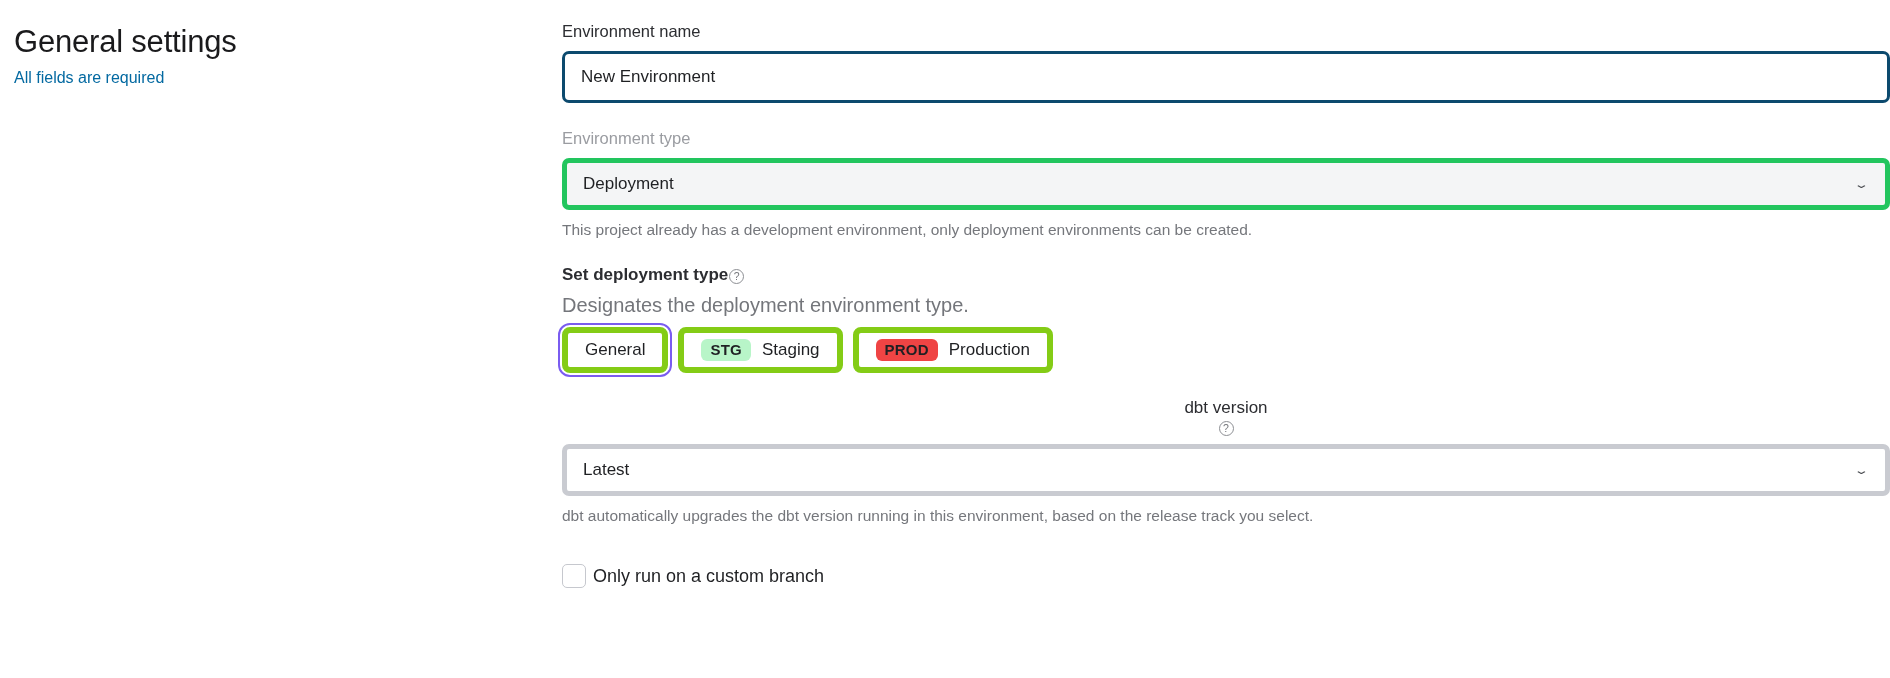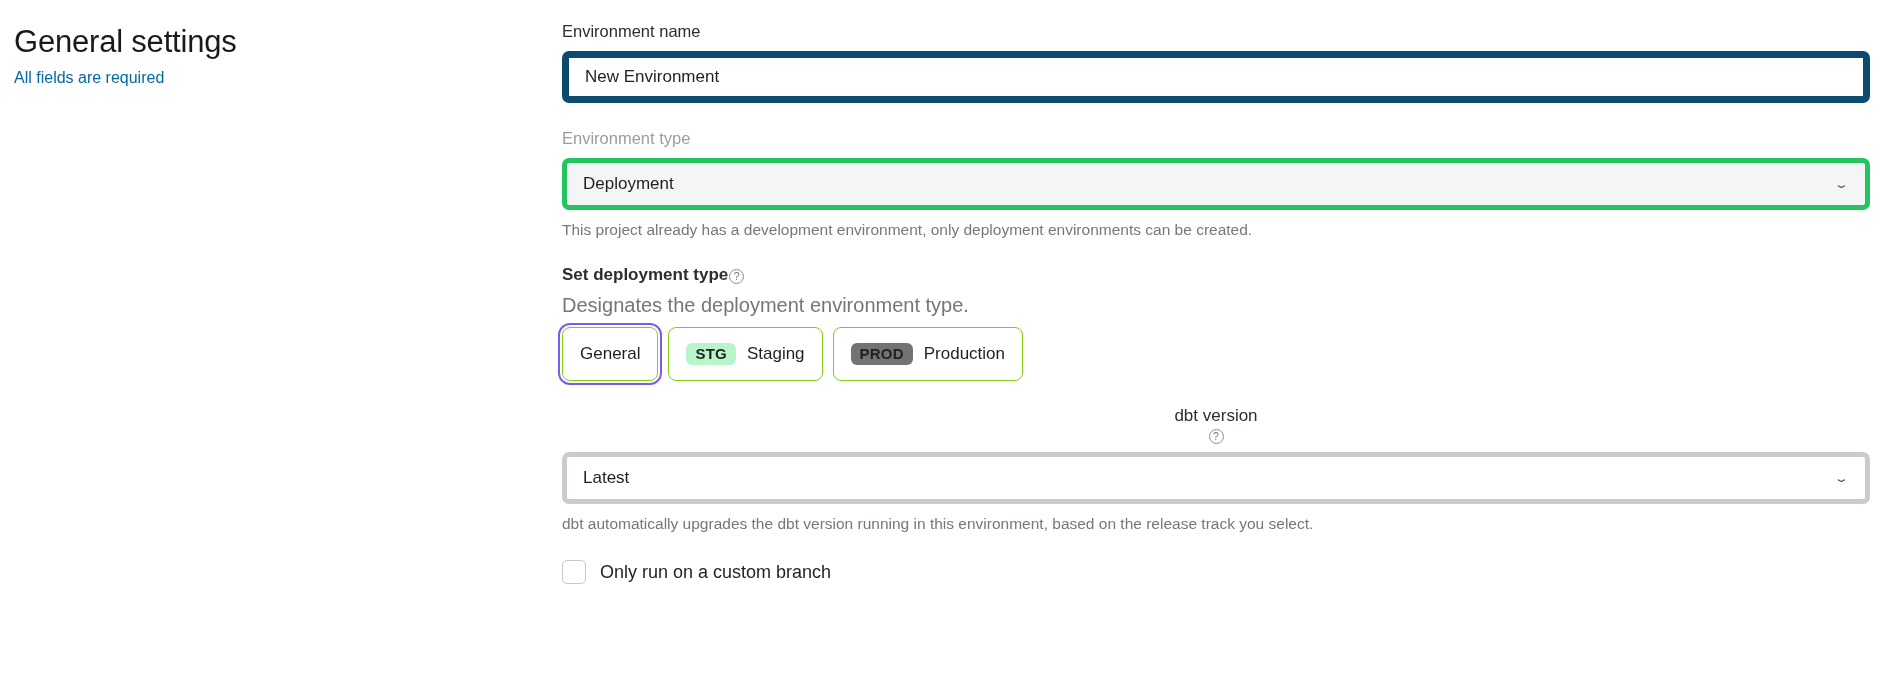--- a/index.html
+++ b/index.html
@@ -43,36 +43,35 @@
   .page-subtitle {
     font-size: 16px;
     line-height: 22px;
     color: #0369a1;
     margin-top: 5px;
   }
 
   
   .right-col {
     flex: 1 1 auto;
-    padding-right: 20px;
     padding-top: 2px;
   }
 
   .field-label {
     font-size: 16.5px;
     line-height: 22px;
     color: #2c2d31;
     margin-bottom: 9px;
   }
   .field-label.muted { color: #9a9ca1; }
 
   .text-input {
     width: 100%;
     height: 52px;
-    border: 7px solid #0c4a6e;
+    border: 3px solid #0c4a6e;
     border-radius: 7px;
     background: #ffffff;
     font-family: "Liberation Sans", sans-serif;
     font-size: 17px;
     color: #1f2023;
     padding: 0 16px;
     outline: none;
     display: flex;
     align-items: center;
   }
@@ -145,22 +144,22 @@
     color: #74767b;
     margin-top: 8px;
   }
 
   .seg-row {
     display: flex;
     gap: 10px;
     margin-top: 11px;
   }
   .seg-btn {
-    height: 54px;
-    border: 1px solid #84cc16;
+    height: 46px;
+    border: 6px solid #84cc16;
     border-radius: 8px;
     background: #ffffff;
     display: flex;
     align-items: center;
     gap: 11px;
     padding: 0 17px;
     font-size: 17px;
     color: #1f2023;
     font-family: "Liberation Sans", sans-serif;
     cursor: pointer;
@@ -177,22 +176,22 @@
     letter-spacing: 0.2px;
     padding: 3px 9px 4px;
     border-radius: 6px;
     line-height: 1;
     color: #1f2023;
   }
 
   .check-row {
     display: flex;
     align-items: center;
-    gap: 14px;
-    margin-top: 26px;
+    gap: 7px;
+    margin-top: 38px;
   }
   .checkbox {
     width: 24px;
     height: 24px;
     border: 1.6px solid #c6c8ce;
     border-radius: 5px;
     background: #ffffff;
     flex: 0 0 auto;
     cursor: pointer;
   }
@@ -238,21 +237,21 @@
 
       <div class="seg-row">
         <button class="seg-btn focused" style="outline-color: rgb(122, 92, 240);">
           <span>General</span>
         </button>
         <button class="seg-btn">
           <span class="seg-badge" style="background: rgb(184, 245, 200); color: rgb(31, 32, 35);">STG</span>
           <span>Staging</span>
         </button>
         <button class="seg-btn">
-          <span class="seg-badge" style="background: #737373; color: rgb(31, 32, 35); text-align: center;">PROD</span>
+          <span class="seg-badge" style="background: #ef4444; color: rgb(31, 32, 35); text-align: center;">PROD</span>
           <span>Production</span>
         </button>
       </div>
     </div>
 
     <div class="section">
       <div class="inline-label normalweight">
         <span>dbt version</span>
         <span class="q-icon">?</span>
       </div>

